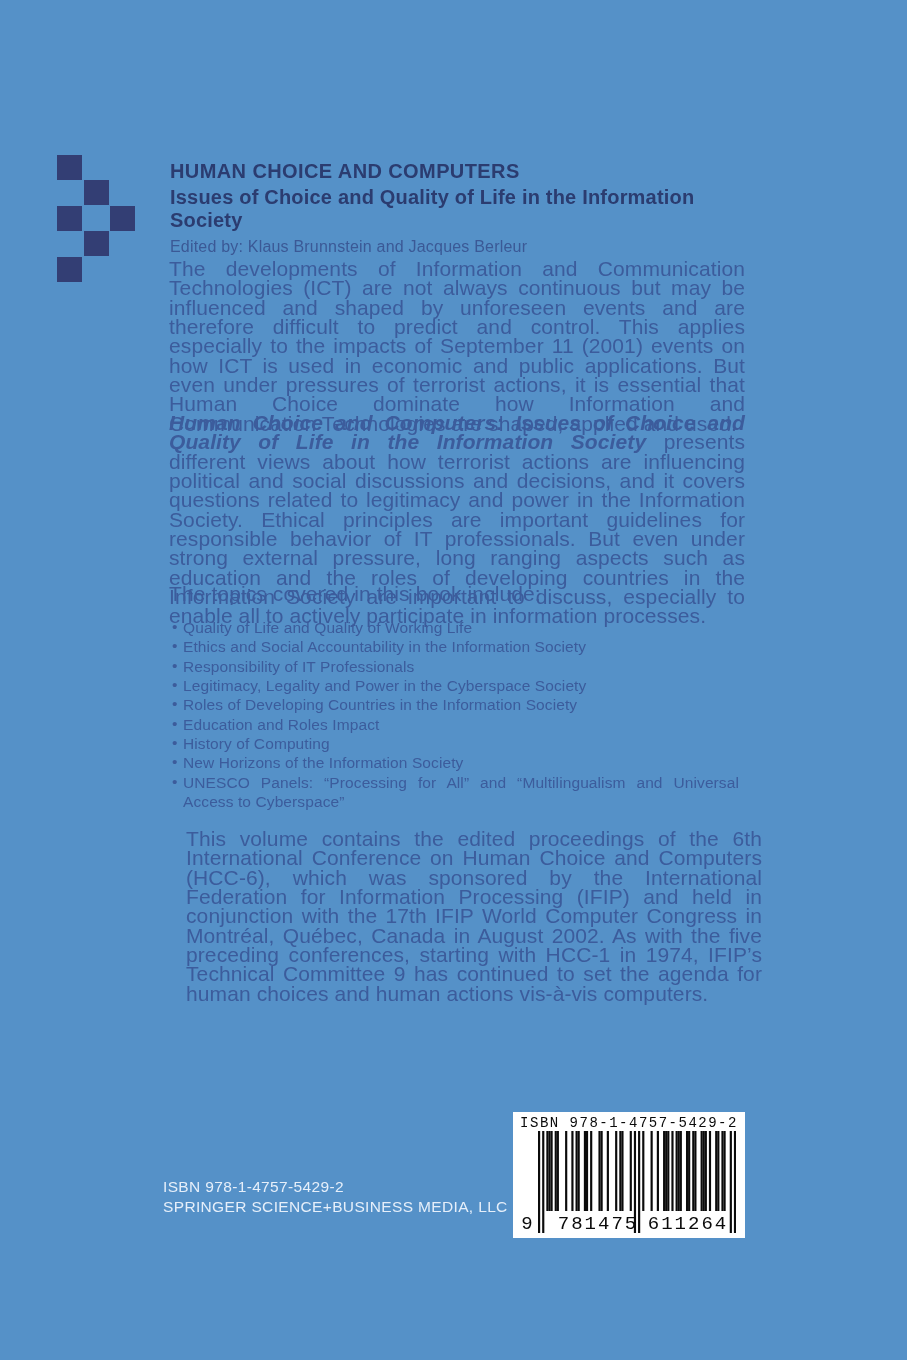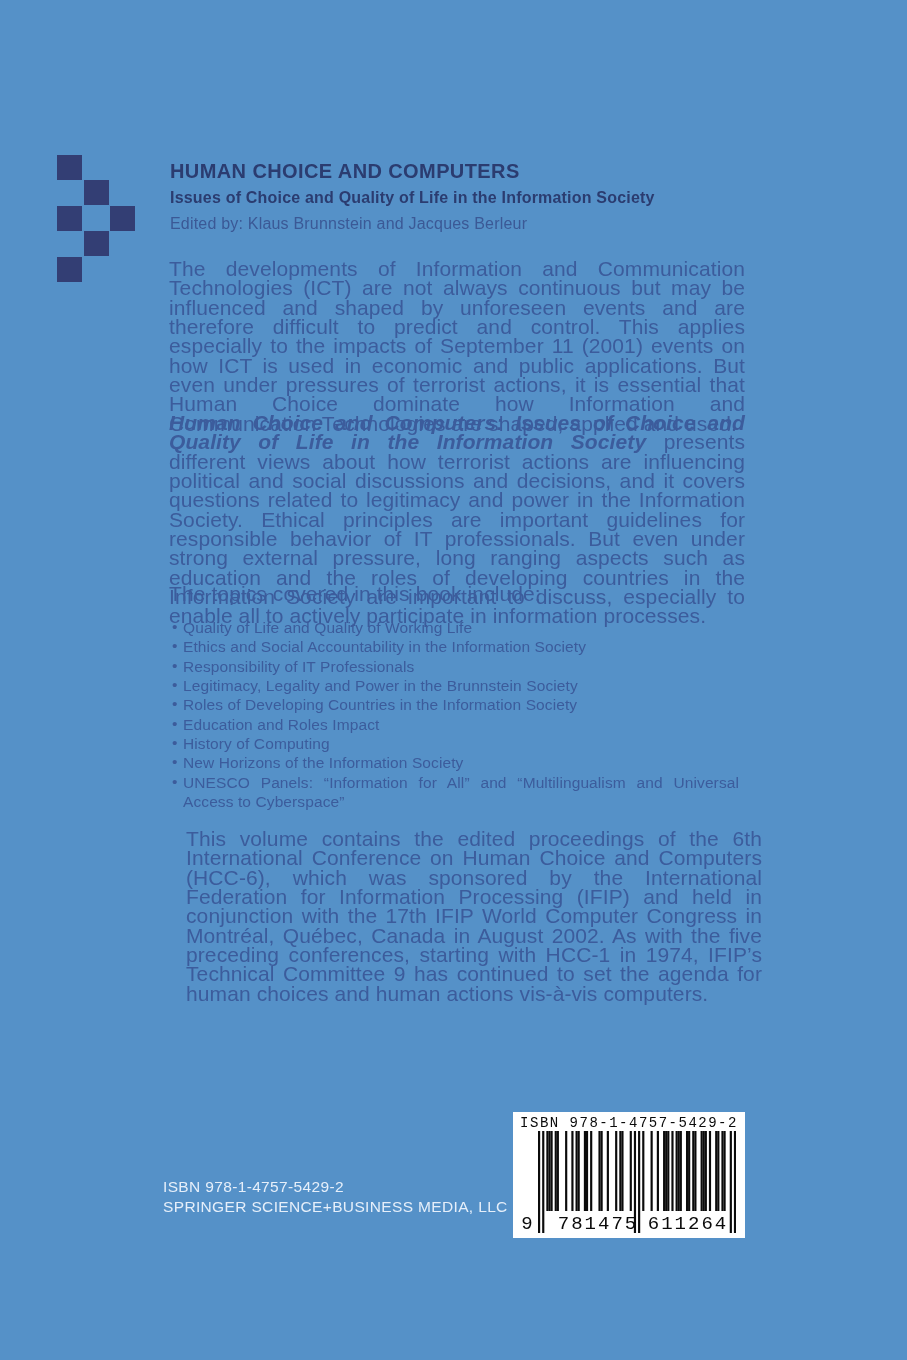--- a/index.html
+++ b/index.html
@@ -22,21 +22,21 @@
   }
   
   .logo{position:absolute;left:57px;top:155px;width:80px;height:127px;}
   .logo .sq{position:absolute;width:25px;height:25px;background:var(--logo_color);}
   
   .masthead{position:absolute;left:170px;top:159px;width:584px;color:var(--title_text);}
   .masthead h1{
     font-size:20px;line-height:25px;font-weight:bold;letter-spacing:.4px;
   }
   .masthead h2{
-    font-size:16px;line-height:23px;font-weight:bold;letter-spacing:.2px;margin-top:2px;
+    font-size:20px;line-height:23px;font-weight:bold;letter-spacing:.2px;margin-top:2px;
   }
   .masthead .editor{
     font-size:16px;line-height:21px;font-weight:normal;color:var(--editor_text);margin-top:4px;letter-spacing:.2px;
   }
   
   .para{
     position:absolute;left:169px;width:576px;
     color:var(--body_text);
     font-size:21px;line-height:19.35px;letter-spacing:.1px;
   }
@@ -104,26 +104,26 @@
 <p class="para just" id="p1">The developments of Information and Communication Technologies (ICT) are not always continuous but may be influenced and shaped by unforeseen events and are therefore difficult to predict and control. This applies especially to the impacts of September 11 (2001) events on how ICT is used in economic and public applications. But even under pressures of terrorist actions, it is essential that Human Choice dominate how Information and Communication Technologies are shaped, applied and used.</p>
 
 <p class="para just" id="p2"><span class="lead">Human Choice and Computers: Issues of Choice and Quality of Life in the Information Society</span><span> presents different views about how terrorist actions are influencing political and social discussions and decisions, and it covers questions related to legitimacy and power in the Information Society. Ethical principles are important guidelines for responsible behavior of IT professionals. But even under strong external pressure, long ranging aspects such as education and the roles of developing countries in the Information Society are important to discuss, especially to enable all to actively participate in information processes.</span></p>
 
 <p class="para" id="topics-intro">The topics covered in this book include:</p>
 
 <ul class="topics" id="topics">
     <li><span class="blt">•</span><span>Quality of Life and Quality of Working Life</span></li>
     <li><span class="blt">•</span><span>Ethics and Social Accountability in the Information Society</span></li>
     <li><span class="blt">•</span><span>Responsibility of IT Professionals</span></li>
-    <li><span class="blt">•</span><span>Legitimacy, Legality and Power in the Brunnstein Society</span></li>
+    <li><span class="blt">•</span><span>Legitimacy, Legality and Power in the Cyberspace Society</span></li>
     <li><span class="blt">•</span><span>Roles of Developing Countries in the Information Society</span></li>
     <li><span class="blt">•</span><span>Education and Roles Impact</span></li>
     <li><span class="blt">•</span><span>History of Computing</span></li>
     <li><span class="blt">•</span><span>New Horizons of the Information Society</span></li>
-    <li class="wide"><span class="blt">•</span><span>UNESCO Panels: “Information for All” and “Multilingualism and Universal Access to Cyberspace”</span></li>
+    <li class="wide"><span class="blt">•</span><span>UNESCO Panels: “Processing for All” and “Multilingualism and Universal Access to Cyberspace”</span></li>
   </ul>
 
 <p class="para just" id="p3">This volume contains the edited proceedings of the 6th International Conference on Human Choice and Computers (HCC-6), which was sponsored by the International Federation for Information Processing (IFIP) and held in conjunction with the 17th IFIP World Computer Congress in Montréal, Québec, Canada in August 2002. As with the five preceding conferences, starting with HCC-1 in 1974, IFIP’s Technical Committee 9 has continued to set the agenda for human choices and human actions vis-à-vis computers.</p>
 
 <div class="imprint">
   <div>ISBN 978-1-4757-5429-2</div>
   <div>SPRINGER SCIENCE+BUSINESS MEDIA, LLC</div>
 </div>
 
 <div class="barcode-box">

